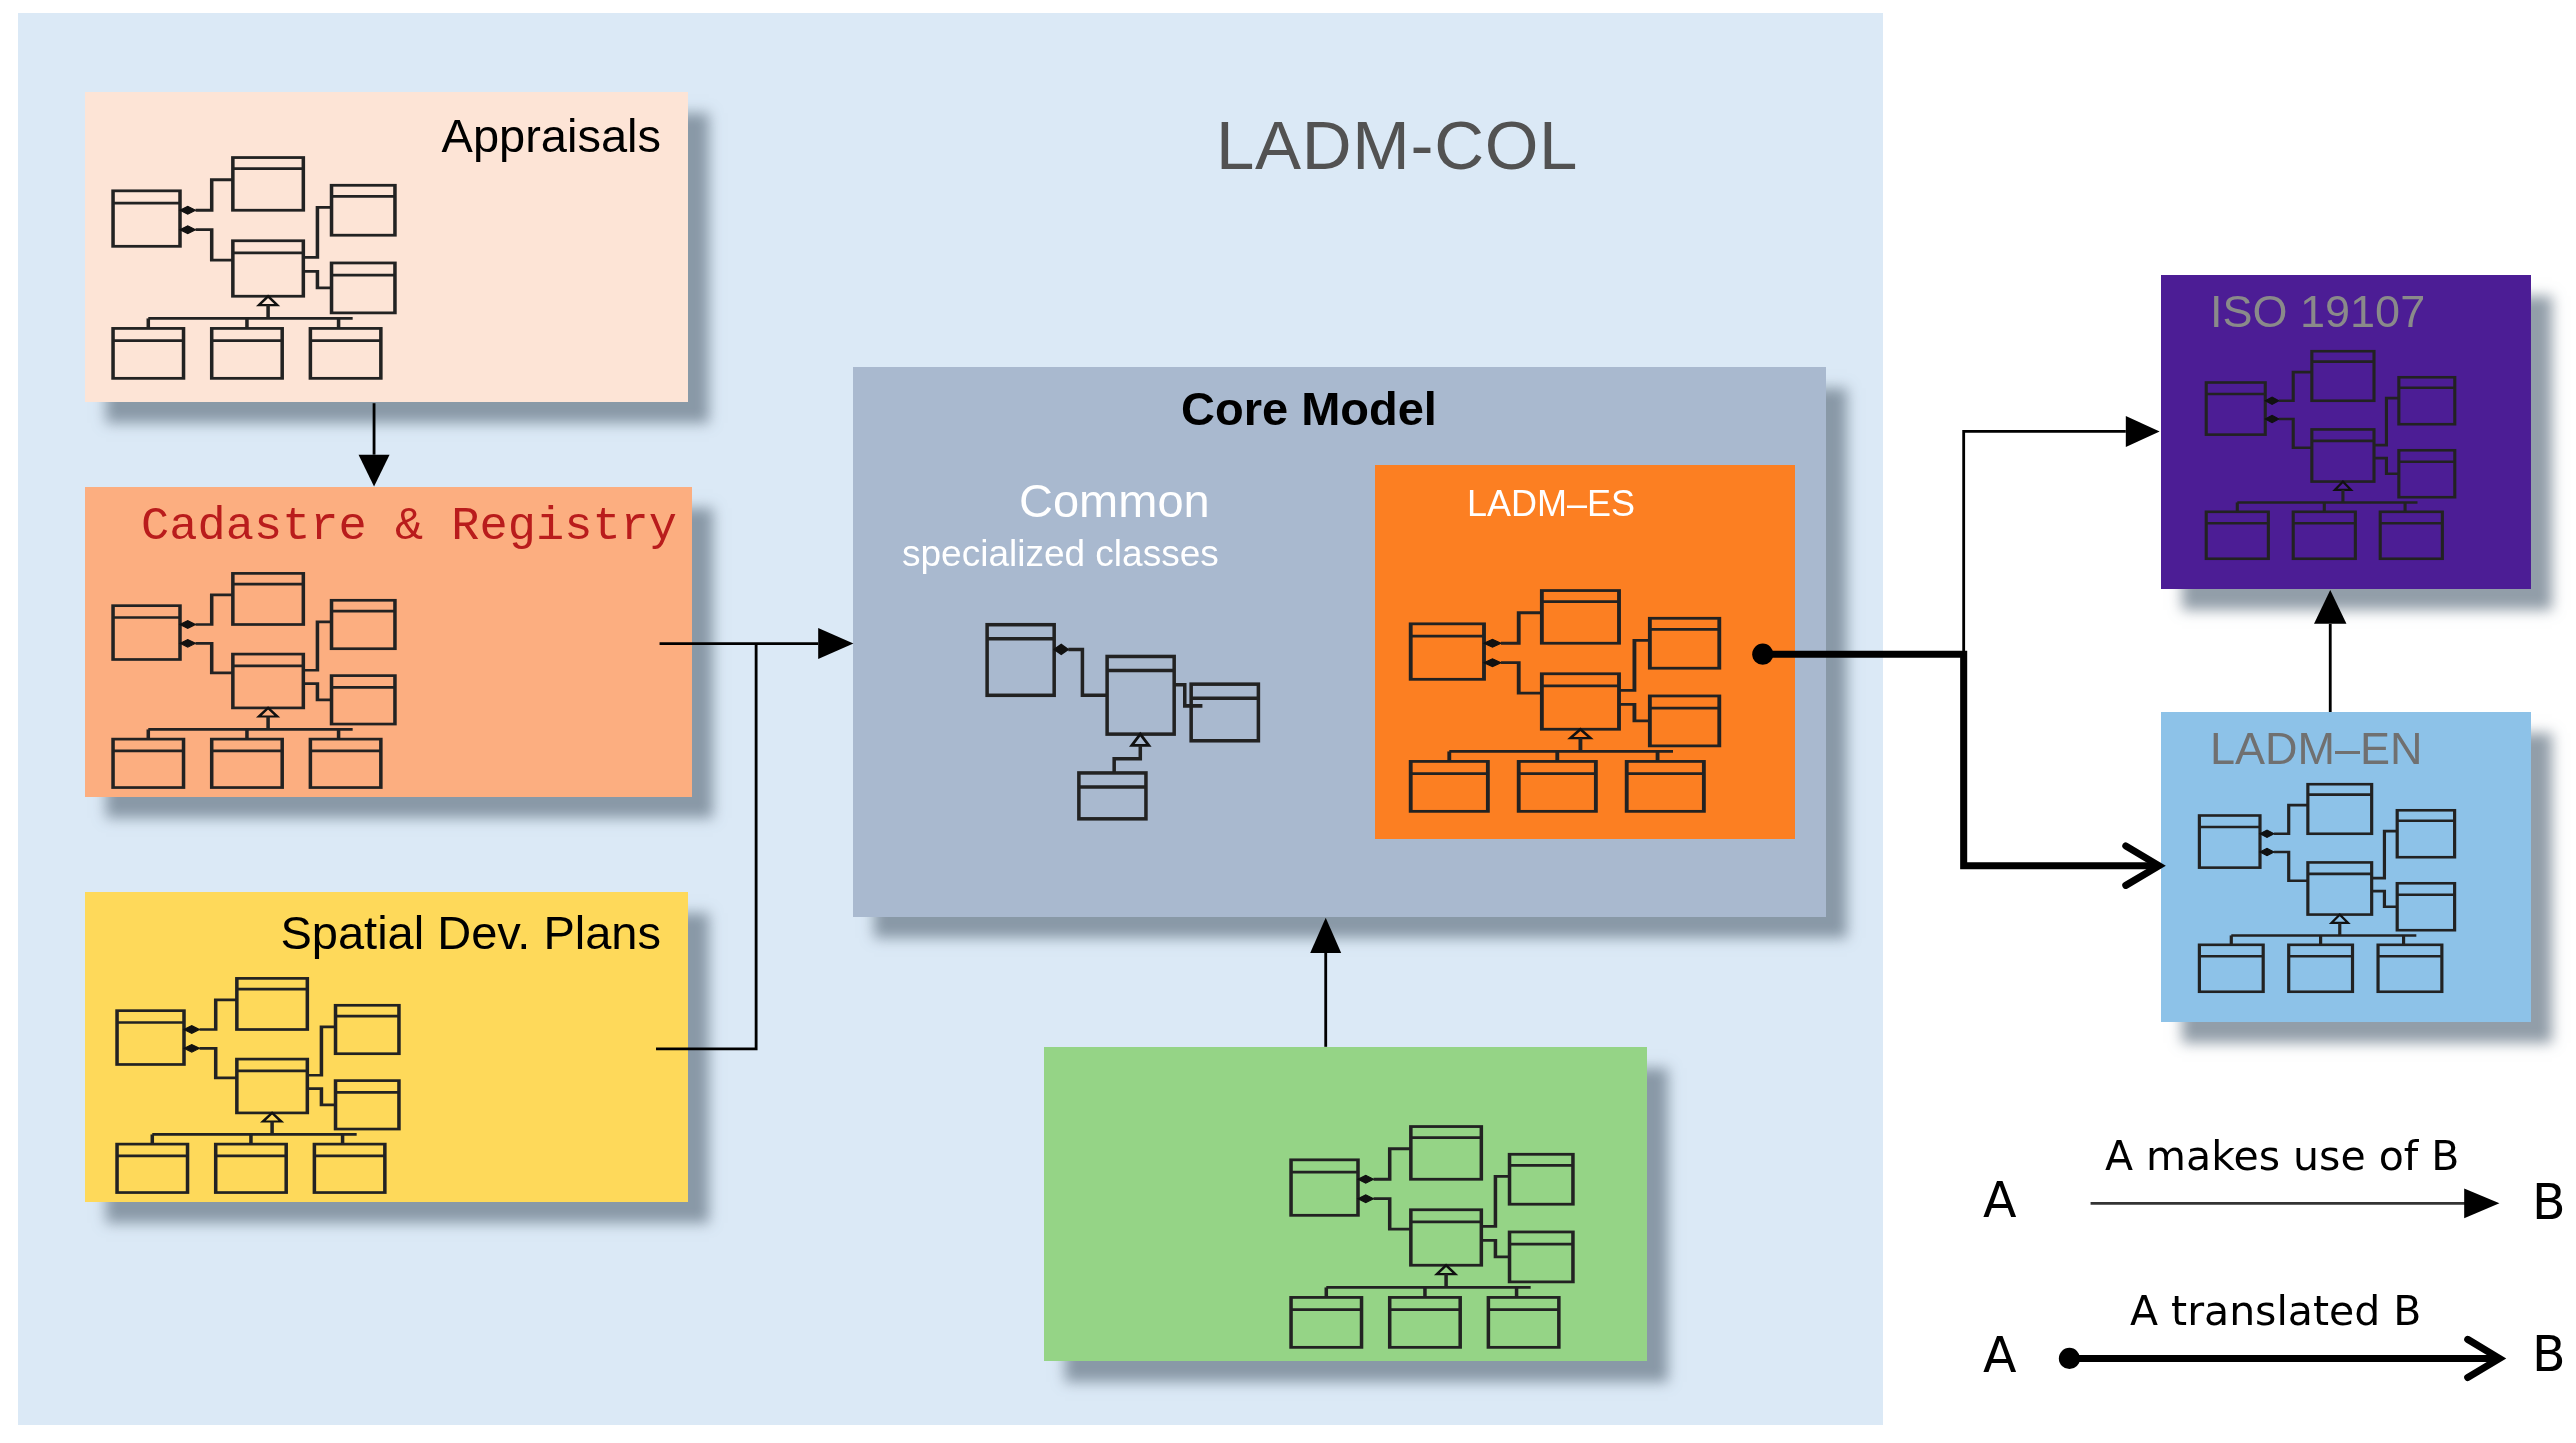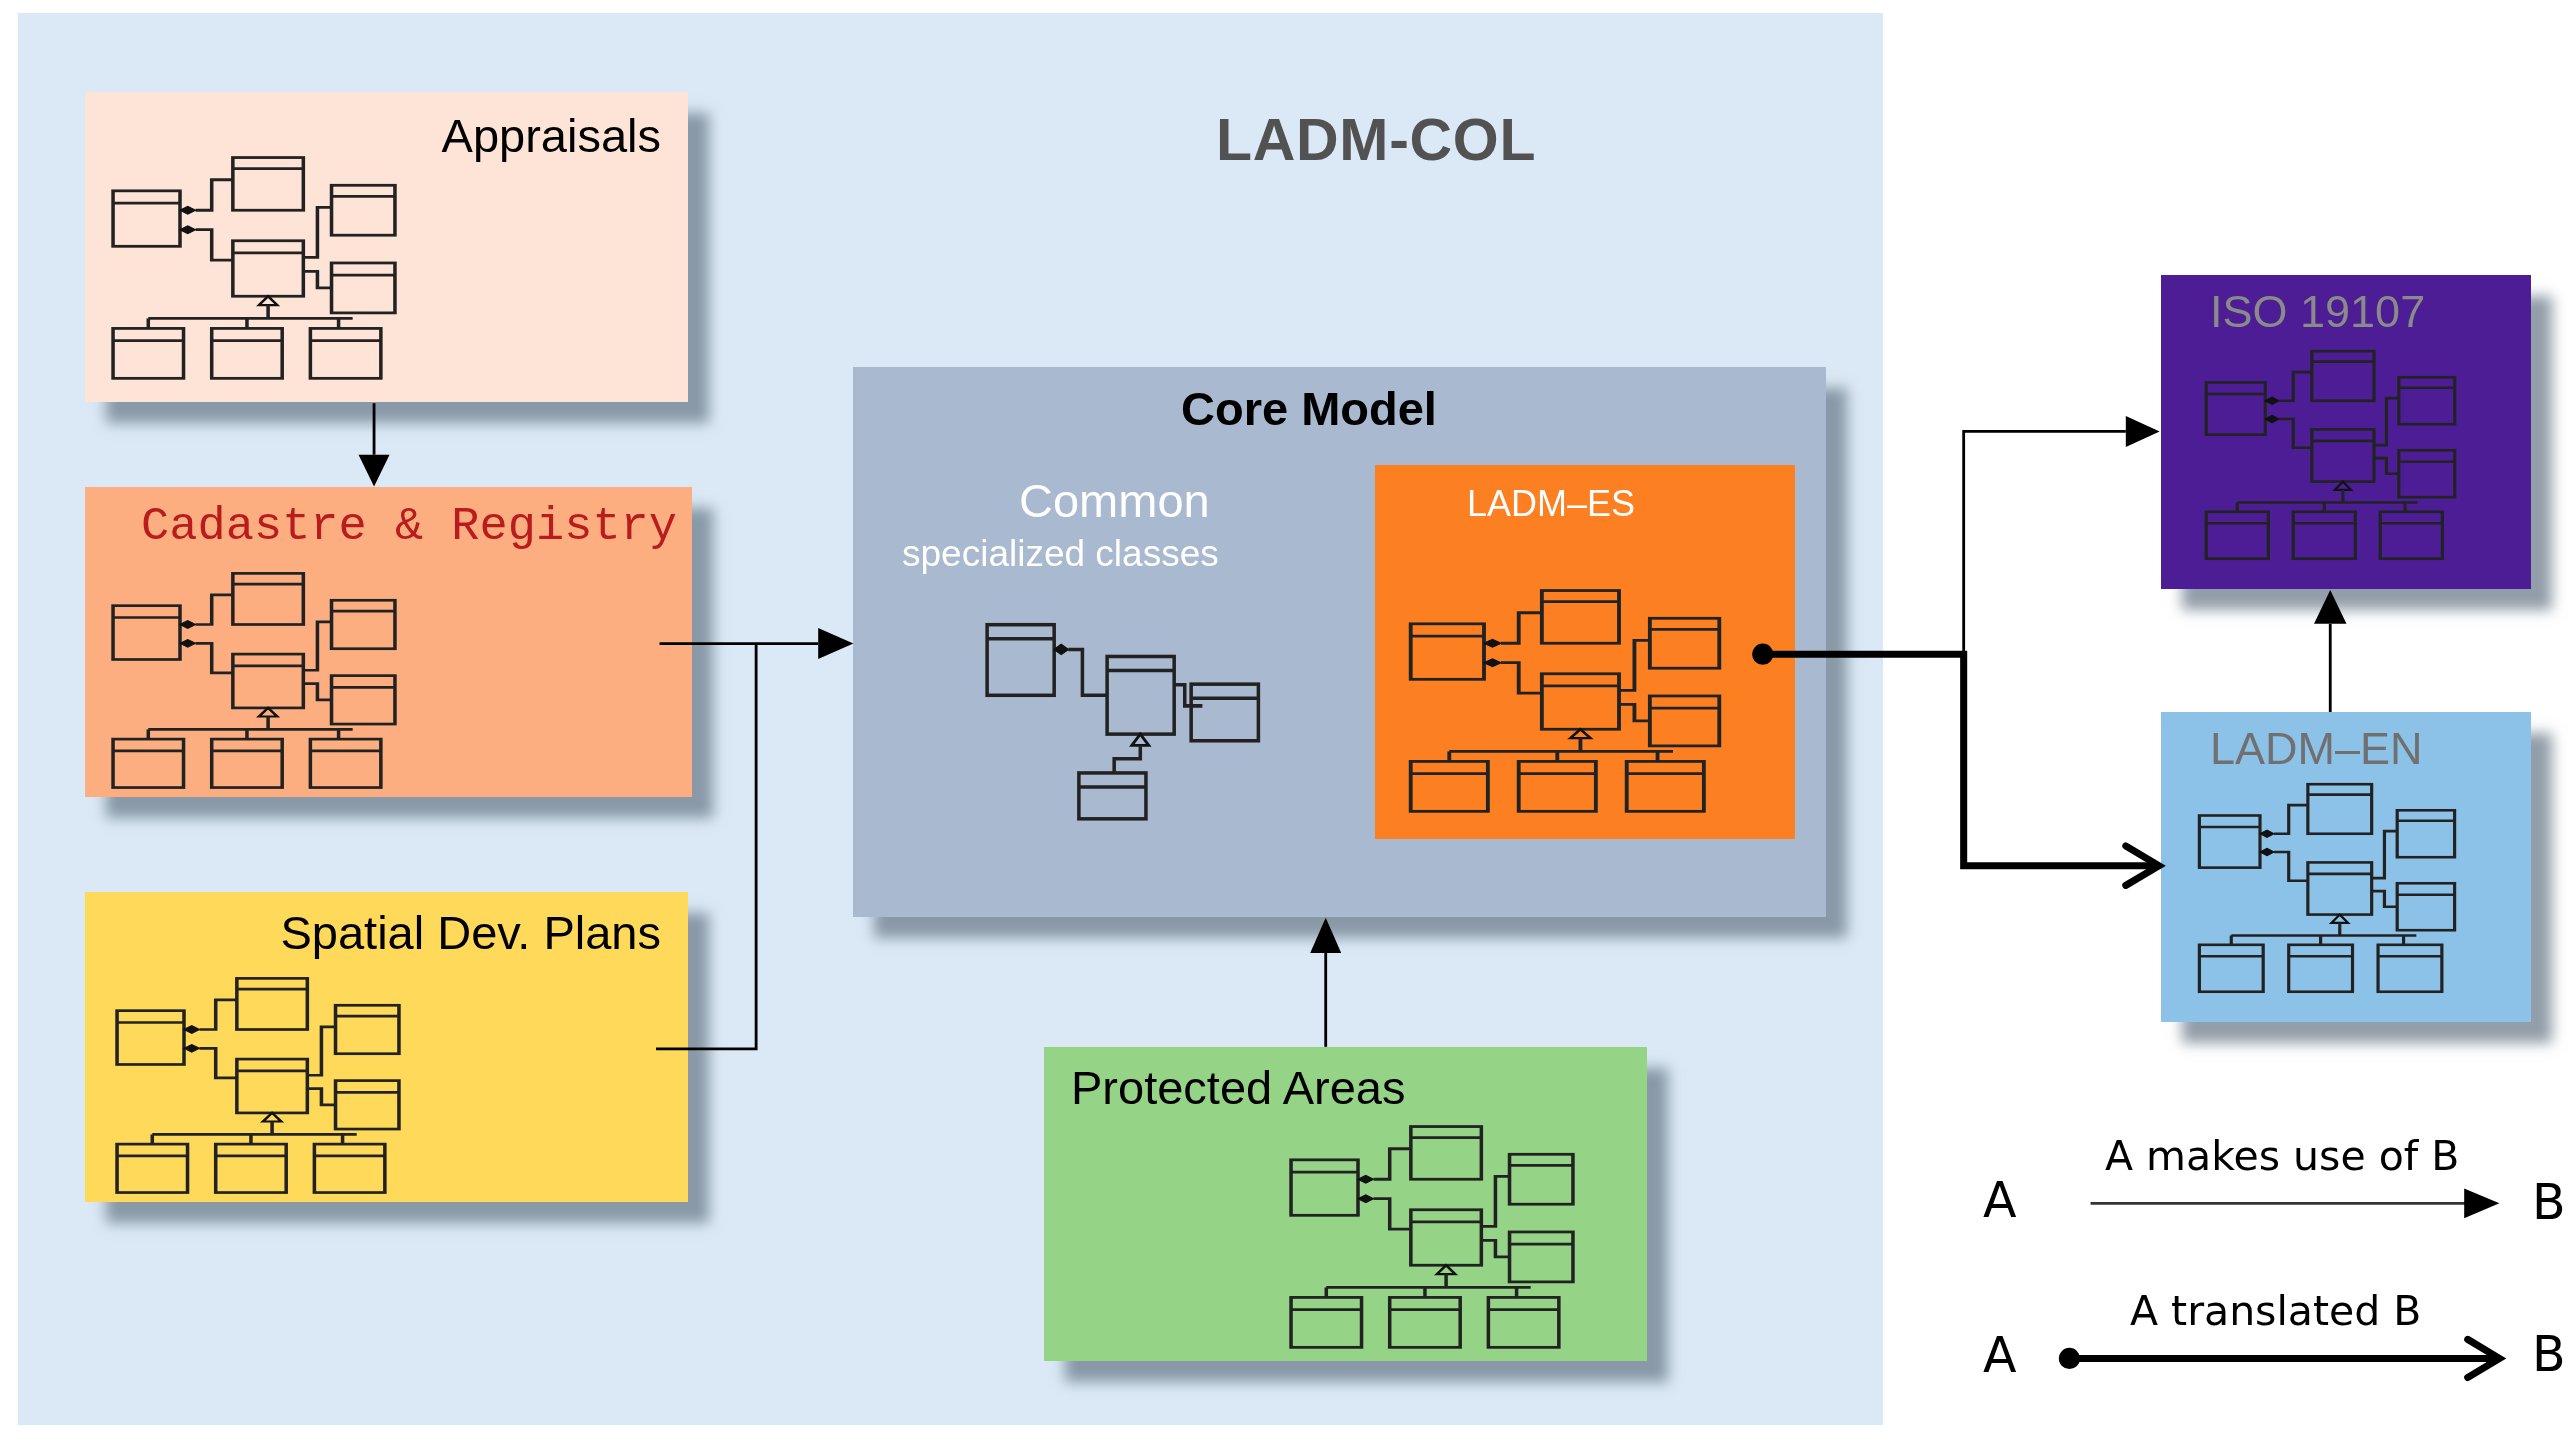--- a/index.html
+++ b/index.html
@@ -12,21 +12,21 @@
   .uml .dia { fill:#111; stroke:#111; stroke-width:2; }
   .uml .tri { fill:none; stroke:#111; stroke-width:4; }
   #connectors { position:absolute; left:0; top:0; }
   .legend-text { position:absolute; white-space:nowrap; font-family:"DejaVu Sans", sans-serif; color:#000; }
 </style>
 </head>
 <body>
 
 <div class="panel"></div>
 
-<div style="position:absolute;left:1216px;top:106px;font-size:59px;font-weight:bold;color:#525252;letter-spacing:0.7px;">LADM-COL</div>
+<div style="position:absolute;left:1216px;top:106px;font-size:69px;font-weight:normal;color:#525252;letter-spacing:0.7px;">LADM-COL</div>
 
 <div class="box" style="left:85px;top:92px;width:571px;height:310px;background:#fde4d6;">
   <div class="box-title" style="right:27px;top:15.5px;font-size:47px;color:#000;">Appraisals</div>
   <svg class="uml" style="left:21px;top:60px;" width="296" height="233" viewBox="0 0 420 420" preserveAspectRatio="none">
   <rect x="10" y="70" width="95" height="100"></rect>
       <line x1="10" y1="92" x2="105" y2="92"></line>
   <path class="dia" d="M105 105 l11 -7 l11 7 l-11 7 z"></path>
   <path class="dia" d="M105 140 l11 -7 l11 7 l-11 7 z"></path>
   <path d="M127 105 H150 V50 H180"></path>
   <path d="M127 140 H150 V195 H180"></path>
@@ -171,21 +171,20 @@
 <rect x="10" y="318" width="100" height="90"></rect>
       <line x1="10" y1="340" x2="110" y2="340"></line>
       <rect x="150" y="318" width="100" height="90"></rect>
       <line x1="150" y1="340" x2="250" y2="340"></line>
       <rect x="290" y="318" width="100" height="90"></rect>
       <line x1="290" y1="340" x2="390" y2="340"></line>
     </svg>
 </div>
 
 <div class="box" style="left:1044px;top:1047px;width:571px;height:314px;background:#95d486;">
-  <div class="box-title" style="left:27px;top:12.7px;font-size:47px;color:#000;">Protected Areas</div>
   <svg class="uml" style="left:240px;top:74px;" width="296" height="233" viewBox="0 0 420 420" preserveAspectRatio="none">
   <rect x="10" y="70" width="95" height="100"></rect>
       <line x1="10" y1="92" x2="105" y2="92"></line>
   <path class="dia" d="M105 105 l11 -7 l11 7 l-11 7 z"></path>
   <path class="dia" d="M105 140 l11 -7 l11 7 l-11 7 z"></path>
   <path d="M127 105 H150 V50 H180"></path>
   <path d="M127 140 H150 V195 H180"></path>
   <rect x="180" y="10" width="100" height="95"></rect>
       <line x1="180" y1="30" x2="280" y2="30"></line>
   <rect x="180" y="160" width="100" height="100"></rect>

